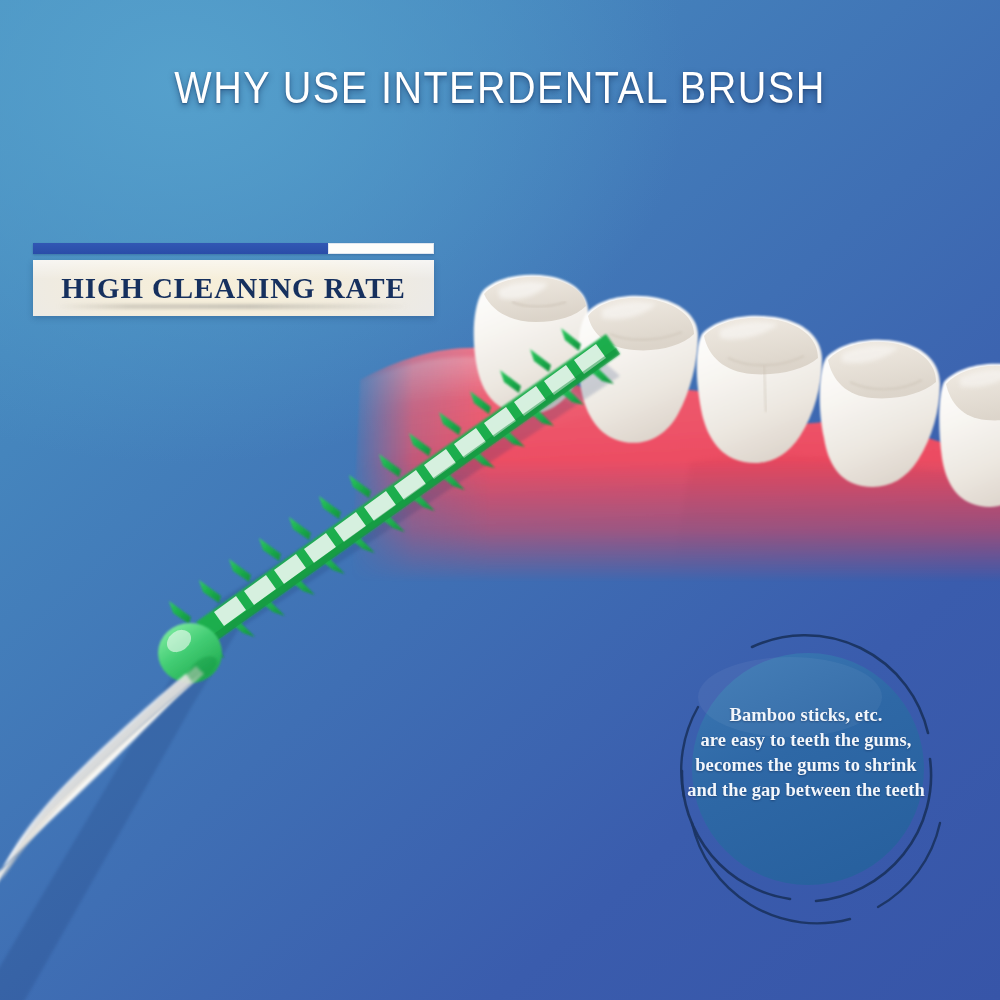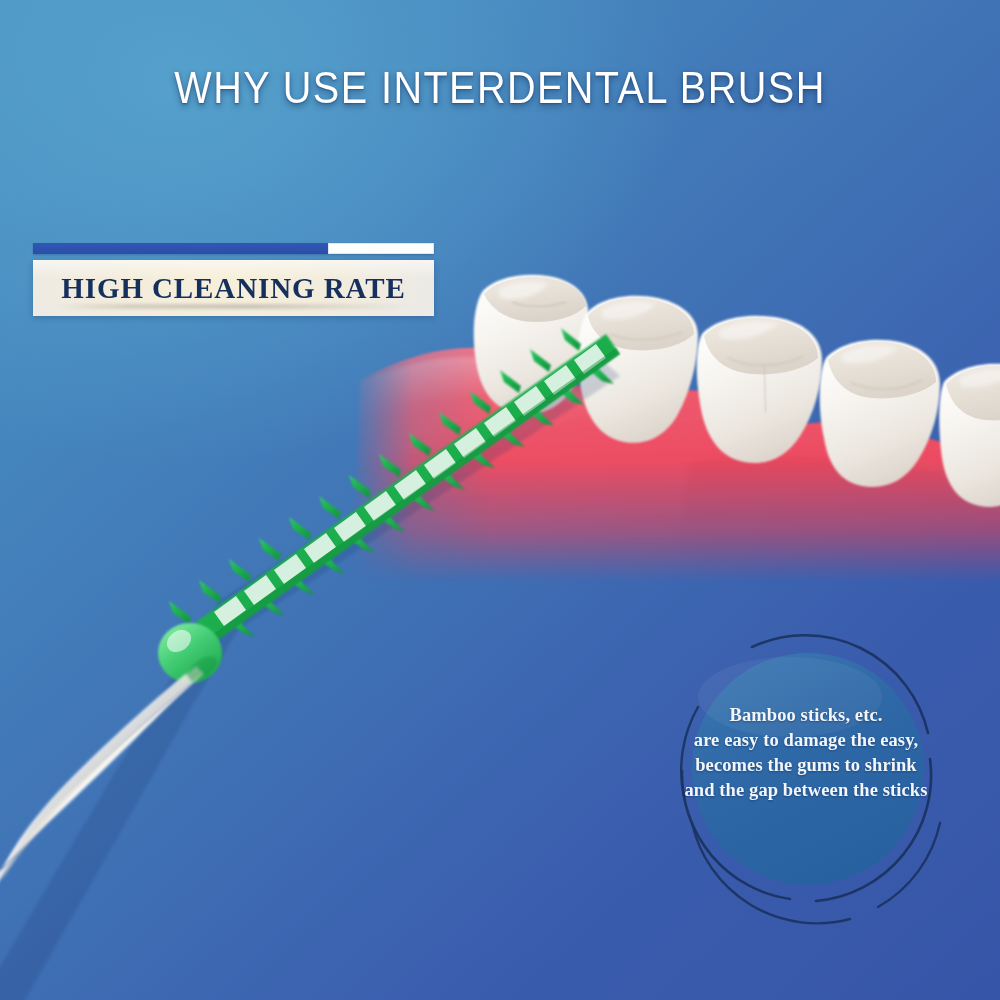--- a/index.html
+++ b/index.html
@@ -427,19 +427,19 @@
         <path d="M 290 148 A 126 126 0 0 1 176 290"></path>
         <path d="M 150 288 A 126 126 0 0 1 42 160"></path>
       </g>
 
       <circle cx="168" cy="158" r="116" fill="url(#discGrad)"></circle>
 
       <ellipse cx="150" cy="86" rx="92" ry="40" fill="#ffffff" opacity="0.05"></ellipse>
     </svg>
     <div class="callout-text">
       <div>Bamboo sticks, etc.</div>
-      <div>are easy to damage the easy,</div>
+      <div>are easy to teeth the gums,</div>
       <div>becomes the gums to shrink</div>
-      <div>and the gap between the sticks</div>
+      <div>and the gap between the teeth</div>
     </div>
   </div>
 
 </div>
 
 </body></html>

